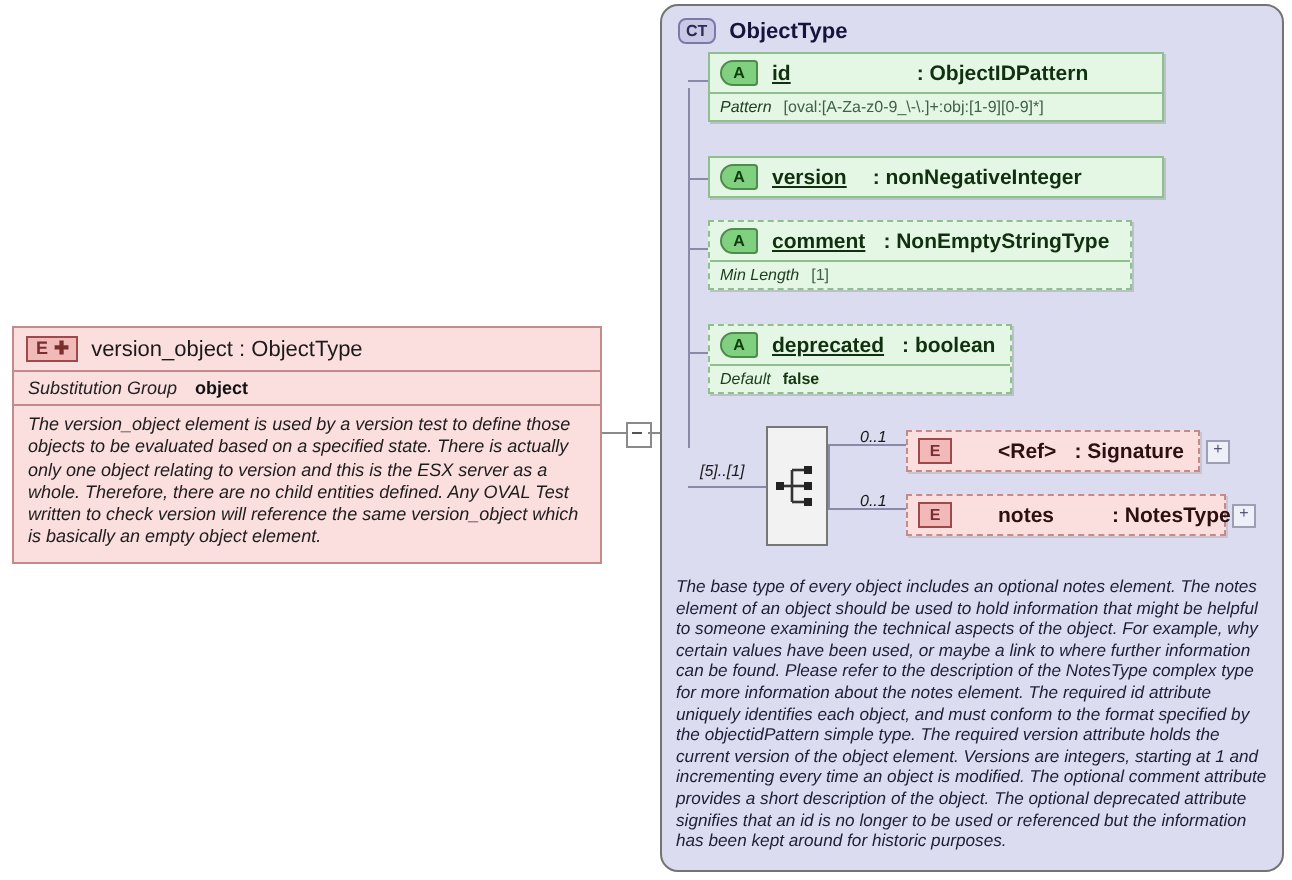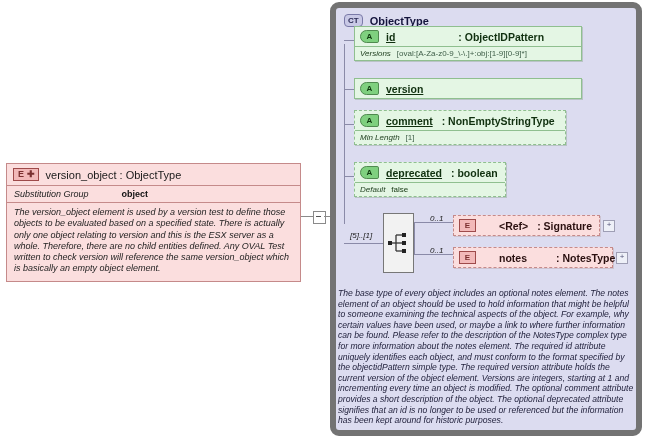--- a/index.html
+++ b/index.html
@@ -42,21 +42,21 @@
   #element-title{
     font-size:11px;font-weight:normal;color:#1a1a1a;
     white-space:nowrap;
   }
   #subst-row{
     display:flex;align-items:baseline;gap:9px;
     padding:3px 6px 3px 7px;
     border-bottom:1px solid #c58a8a;
   }
   #subst-label{font-size:9px;font-style:italic;color:#222;}
-  #subst-value{font-size:9px;font-weight:bold;color:#111;margin-left:24px;}
+  #subst-value{font-size:9px;font-weight:bold;color:#111;}
   #element-doc{
     padding:4px 7px 6px 7px;
     font-size:9px;font-style:italic;color:#1d1d1d;
     line-height:11.3px;
     text-align:left;
   }
 
   
   #connector-line-a{left:301px;top:216px;width:13px;height:1px;background:#8a8a8a;}
   #connector-box{
@@ -65,21 +65,21 @@
   }
   #connector-box .minus{
     position:absolute;left:2px;top:4px;width:5px;height:1px;background:#555;
   }
   #connector-line-b{left:324px;top:216px;width:11px;height:1px;background:#8a8a8a;}
 
   
   #ct-panel{
     left:330px;top:2px;width:312px;height:434px;
     background:#dcdcf0;
-    border:6px solid #737373;
+    border:1px solid #737373;
     border-radius:9px;
     box-sizing:border-box;
   }
   #ct-header{
     display:flex;align-items:center;gap:7px;
     padding:6px 0 0 8px;
   }
   .ct-badge{
     border:1px solid #7a7aa8;
     border-radius:4px;
@@ -117,21 +117,21 @@
   }
   .attr-name{font-size:10.5px;font-weight:bold;color:#10300f;white-space:nowrap;text-decoration:underline;}
   .attr-type{font-size:10.5px;font-weight:bold;color:#10300f;white-space:nowrap;}
   .attr-facet{
     display:flex;align-items:baseline;gap:6px;
     border-top:1px solid #8fbf8f;
     padding:2px 6px 2px 5px;
   }
   .facet-label{font-size:8px;font-style:italic;color:#1c3c1c;white-space:nowrap;}
   .facet-value{font-size:8px;color:#40604a;white-space:nowrap;}
-  .facet-value.dark{color:#13350f;font-weight:normal;}
+  .facet-value.dark{color:#13350f;font-weight:bold;}
 
   #attr-id{left:354px;top:26px;width:228px;}
   #attr-version{left:354px;top:78px;width:228px;}
   #attr-comment{left:354px;top:110px;width:212px;border-style:dashed;}
   #attr-deprecated{left:354px;top:162px;width:152px;border-style:dashed;}
 
   
   #seq-box{
     left:383px;top:213px;width:31px;height:60px;
     background:#f2f2f2;border:1px solid #777;
@@ -225,29 +225,30 @@
 <div class="abs rail-h" style="left:344px;top:176px;"></div>
 <div class="abs" id="rail-seq-in"></div>
 
 <div class="attr-box" id="attr-id">
   <div class="attr-main">
     <span class="a-badge">A</span>
     <span class="attr-name">id</span>
     <span class="attr-type" style="margin-left:56px;">: ObjectIDPattern</span>
   </div>
   <div class="attr-facet">
-    <span class="facet-label">Versions</span>
+    <span class="facet-label">Pattern</span>
     <span class="facet-value">[oval:[A-Za-z0-9_\-\.]+:obj:[1-9][0-9]*]</span>
   </div>
 </div>
 
 <div class="attr-box" id="attr-version">
   <div class="attr-main">
     <span class="a-badge">A</span>
     <span class="attr-name">version</span>
+    <span class="attr-type" style="margin-left:6px;">: nonNegativeInteger</span>
   </div>
 </div>
 
 <div class="attr-box" id="attr-comment">
   <div class="attr-main">
     <span class="a-badge">A</span>
     <span class="attr-name">comment</span>
     <span class="attr-type" style="margin-left:2px;">: NonEmptyStringType</span>
   </div>
   <div class="attr-facet">

